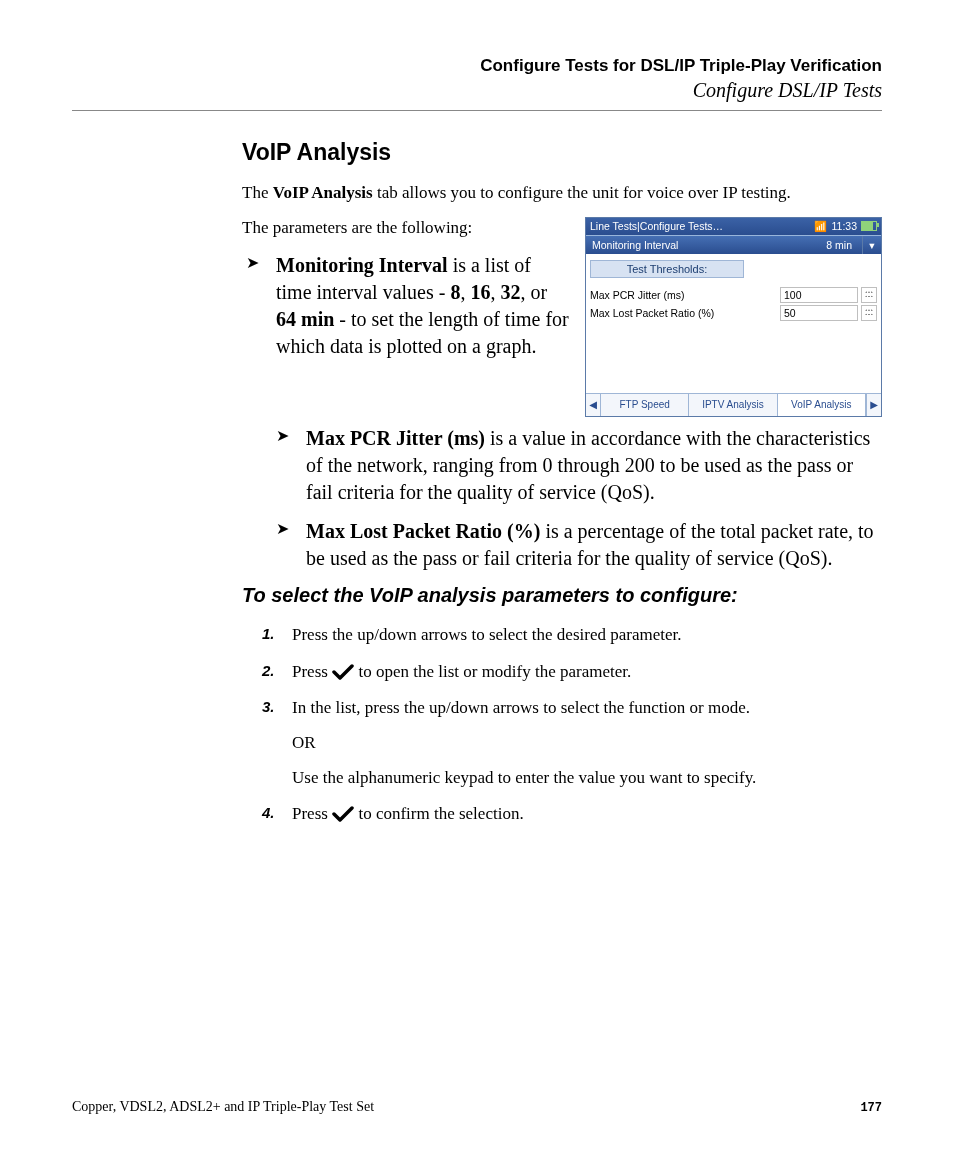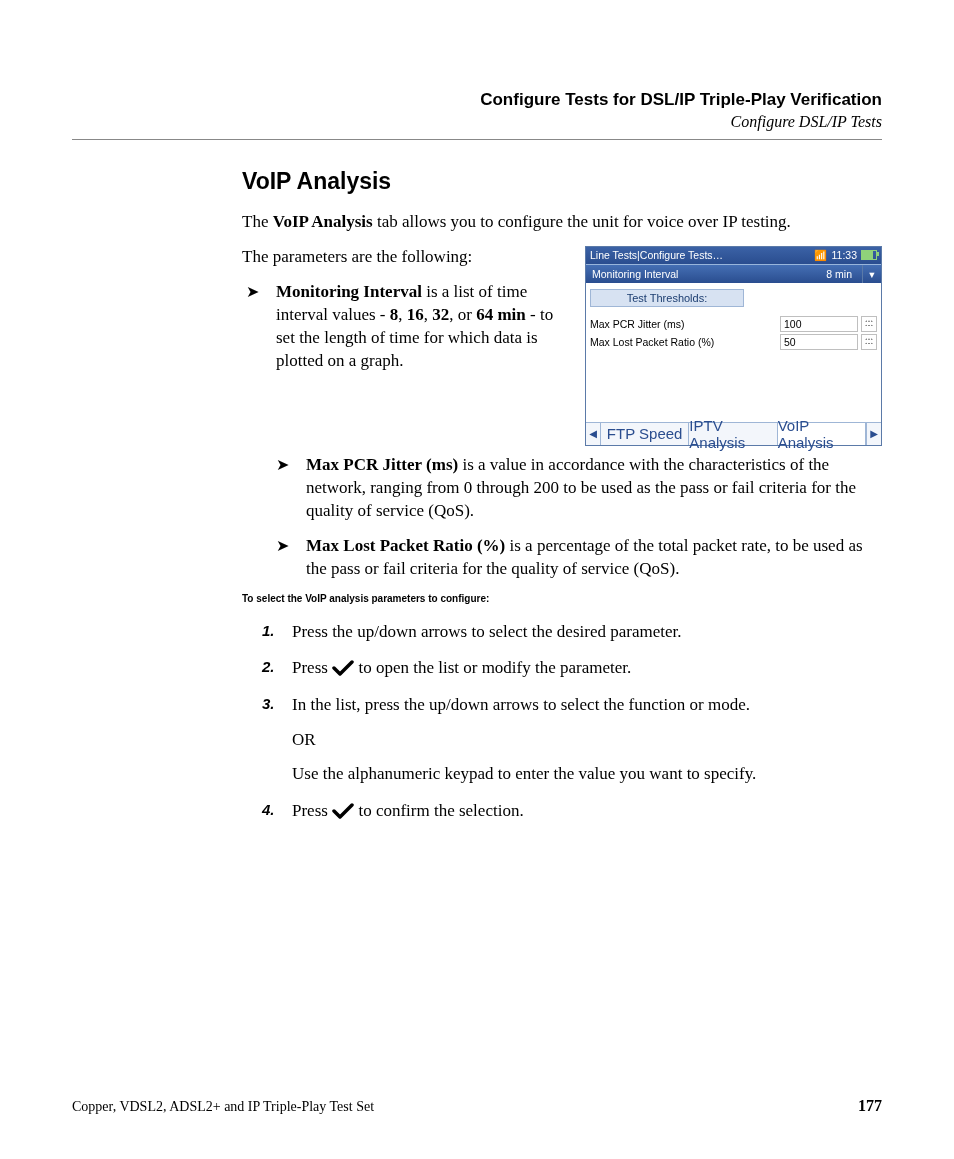--- a/index.html
+++ b/index.html
@@ -4,38 +4,38 @@
 <style>
   body {
     margin: 0;
     padding: 0;
     font-family: Georgia, 'Times New Roman', serif;
     background: #fff;
     color: #000;
     width: 954px;
   }
   .page {
-    padding: 90px 72px 50px 72px;
+    padding: 56px 72px 50px 72px;
     box-sizing: border-box;
     position: relative;
     min-height: 1159px;
   }
   .header-block {
     text-align: right;
     margin-bottom: 8px;
   }
   .chapter-title {
     font-family: Verdana, Arial, sans-serif;
     font-weight: bold;
     font-size: 17px;
     margin: 0 0 3px 0;
   }
   .section-sub {
     font-style: italic;
-    font-size: 16px;
+    font-size: 20px;
     margin: 0;
   }
   .hr {
     border: none;
     border-top: 1.5px solid #888;
     margin: 8px 0 28px 0;
   }
   .content {
     margin-left: 170px;
   }
@@ -166,37 +166,37 @@
     color: #2a4d8f;
     font-size: 10px;
     background:#f3f6fb;
   }
   .dev-tabs .navbtn.last { border-right:none; border-left:1px solid #9fb6d6;}
   .dev-tabs .tab {
     flex: 1;
     display: flex; align-items: center; justify-content: center;
     border-right: 1px solid #9fb6d6;
     color: #2a4d8f;
-    font-size: 15px;
+    font-size: 10px;
     background: #f3f6fb;
   }
   .dev-tabs .tab.active {
     background: #fff;
     font-weight: normal;
   }
 
   
   .arrowlist {
     list-style: none;
     padding: 0 0 0 34px;
     margin: 0 0 10px 0;
   }
   .arrowlist > li {
     position: relative;
-    font-size: 17px;
+    font-size: 20px;
     line-height: 1.35;
     margin-bottom: 12px;
     padding-left: 0;
   }
   .arrowlist > li::before {
     content: "➤";
     position: absolute;
     left: -30px;
     top: 0;
     font-size: 16px;
@@ -205,21 +205,22 @@
   .arrowlist.nested {
     padding-left: 64px;
   }
   .arrowlist.nested > li::before {
     left: -30px;
   }
 
   .instr-head {
     font-family: Verdana, Arial, sans-serif;
     font-weight: bold;
-    font-size: 10px;
+    font-style: italic;
+    font-size: 20px;
     margin: 10px 0 10px 0;
   }
 
   ol.steps {
     list-style: none;
     counter-reset: step;
     padding: 0 0 0 34px;
     margin: 16px;
   }
   ol.steps > li {
@@ -252,23 +253,23 @@
   .footer {
     position: absolute;
     left: 72px; right: 72px;
     bottom: 44px;
     display: flex;
     justify-content: space-between;
     font-size: 14px;
     align-items: baseline;
   }
   .footer .pn {
-    font-family: Liberation Serif, serif;
-    font-weight: bold;
-    font-size: 16px;
+    font-family: Liberation Mono, monospace;
+    font-weight: bold;
+    font-size: 12px;
   }
 
   b { font-weight: bold; }
 </style>
 </head>
 <body>
 
 <div class="page">
   <div class="header-block">
     <div class="chapter-title">Configure Tests for DSL/IP Triple-Play Verification</div>

